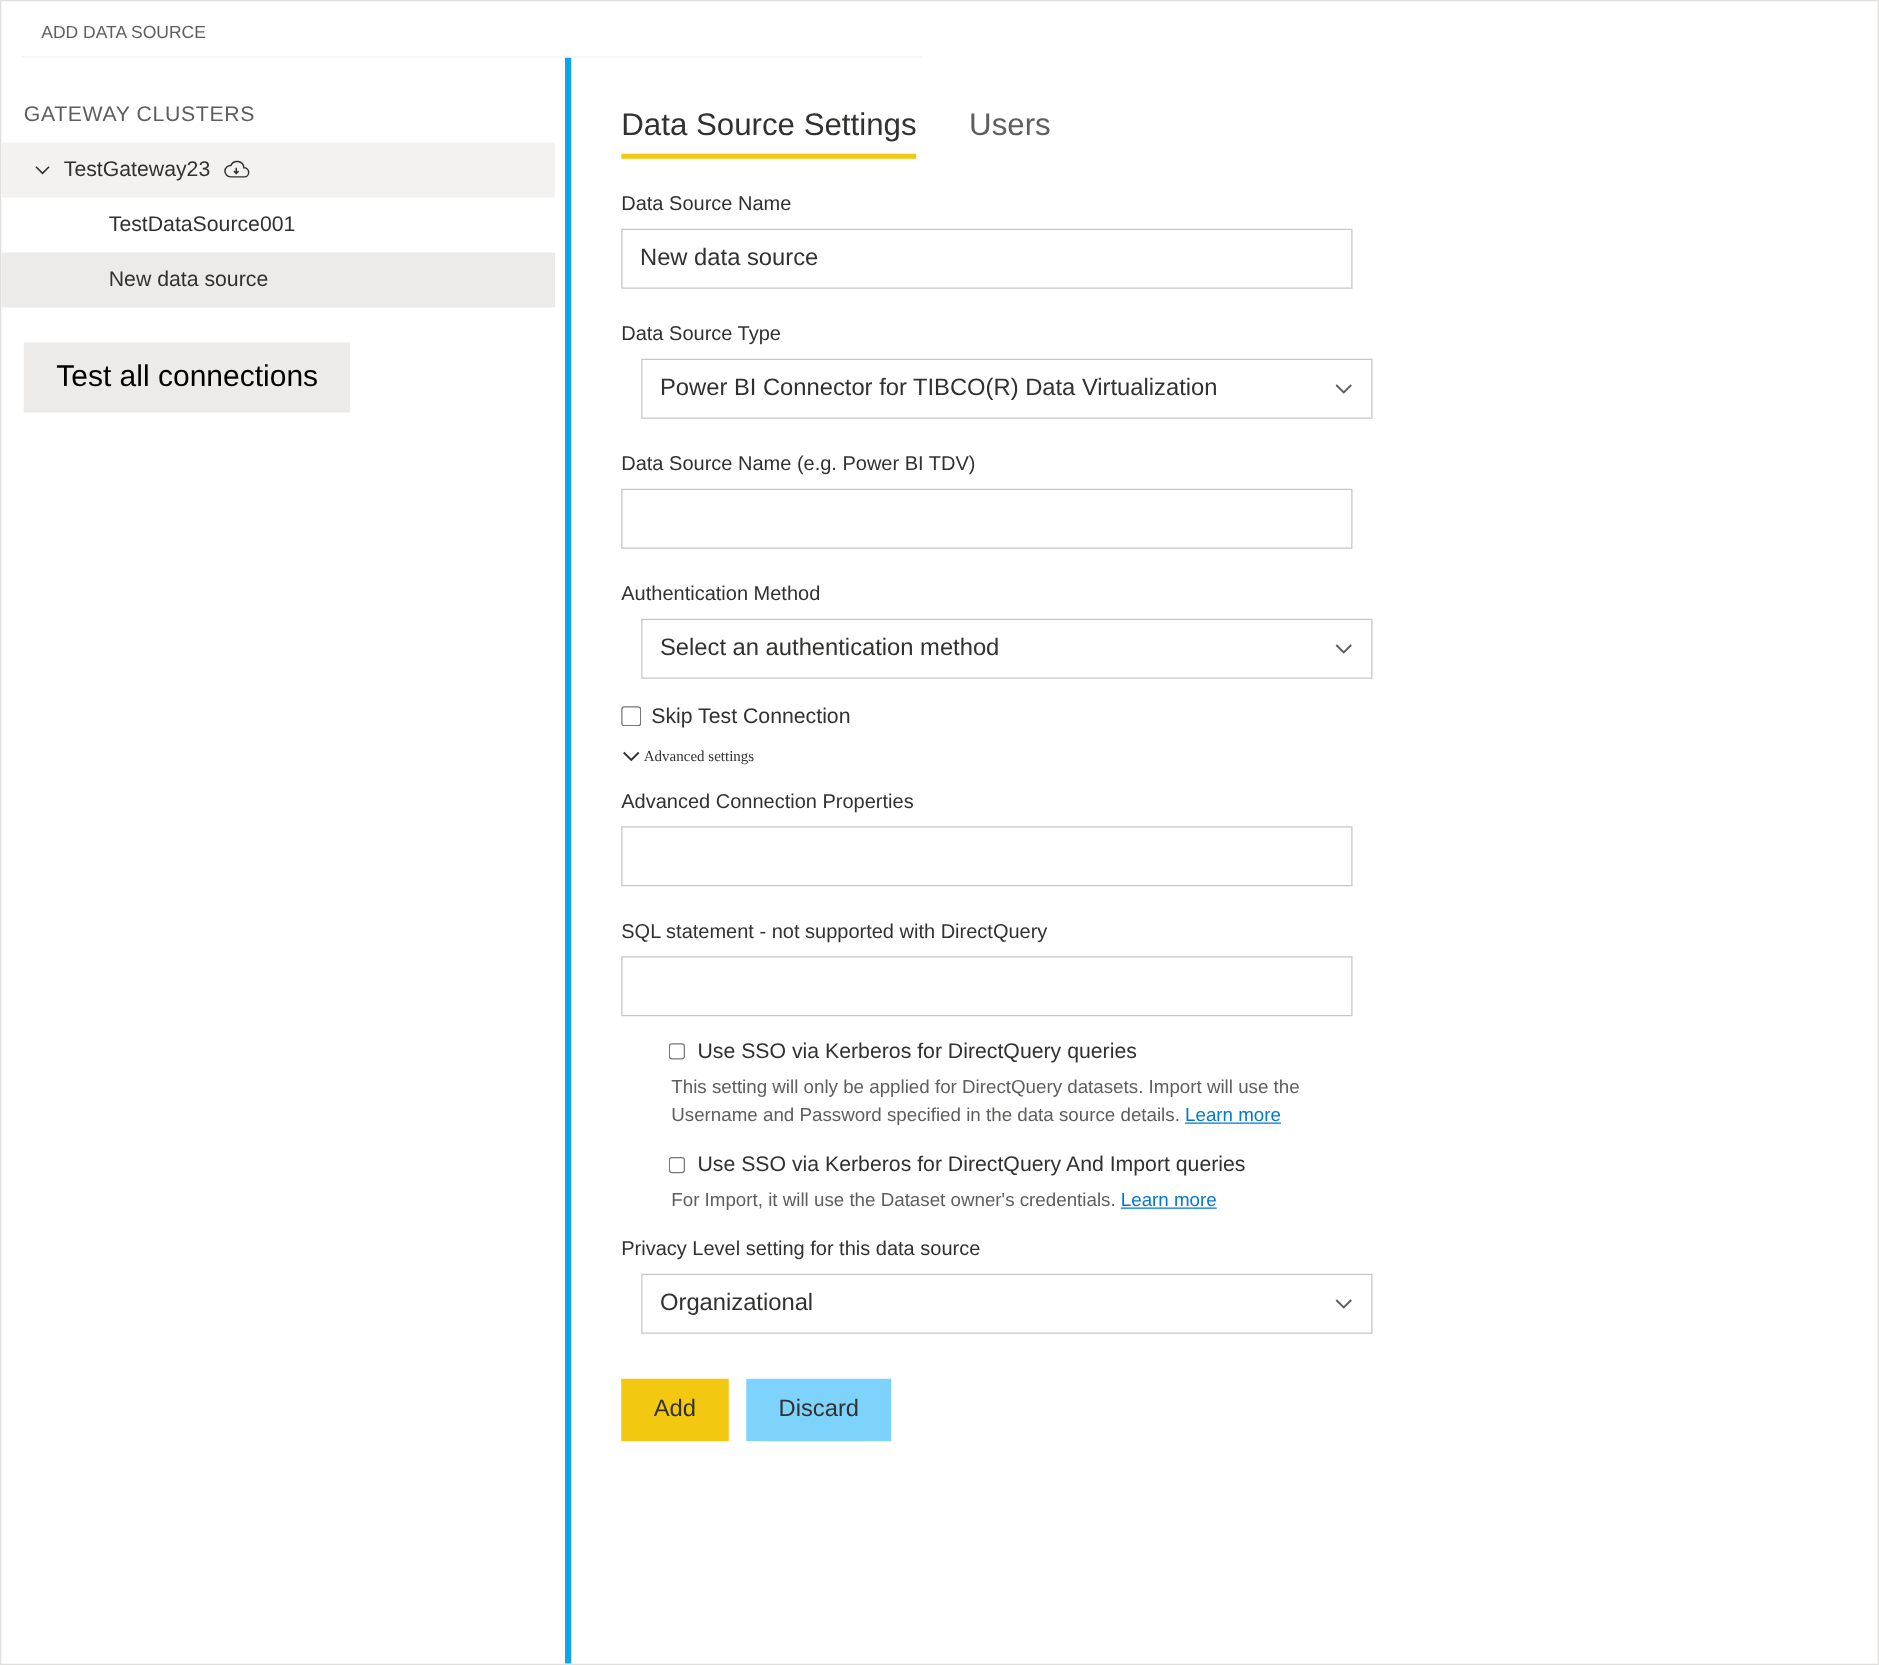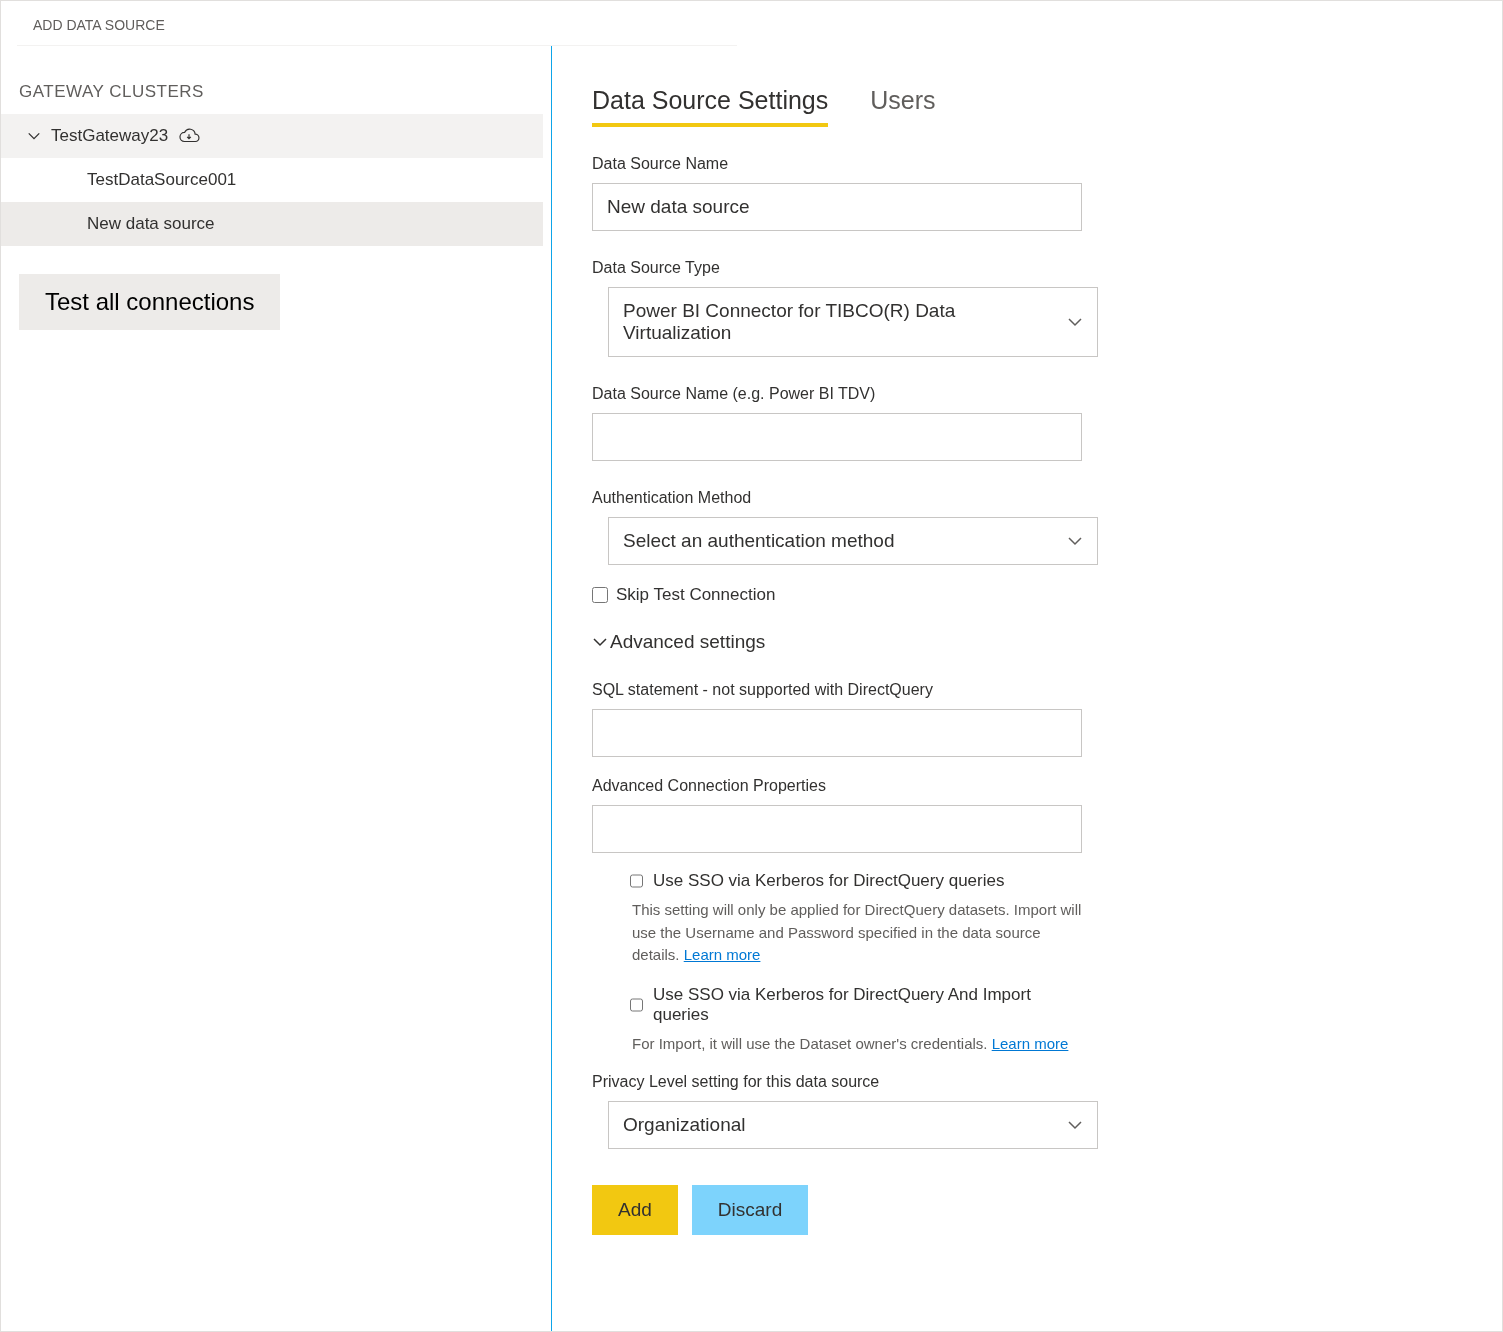--- a/index.html
+++ b/index.html
@@ -20,23 +20,23 @@
       padding: 16px 16px 12px 16px;
       text-transform: uppercase;
       font-weight: 400;
       border-bottom: 1px solid #f3f2f1;
       width: 48%;
       margin-left: 16px;
     }
     .page-title-bar { border-bottom: none; }
     .content { display: flex; flex: 1; overflow: hidden; }
     .sidebar {
-      width: 551px;
+      width: 456px;
       padding: 0 8px 0 0;
-      border-right: 1px solid #0ea5e9;
+      border-right: 5px solid #0ea5e9;
     }
     .sidebar-inner { padding: 0 0 0 0; }
     .clusters-label {
       color: #605e5c;
       font-size: 17px;
       padding: 36px 0 12px 18px;
       font-weight: 400;
       letter-spacing: 0.5px;
     }
     .tree { }
@@ -96,23 +96,24 @@
       cursor: pointer;
       margin-left: 16px;
     }
     .select-box .opt { color: #323130; }
     .chk-row { display: flex; align-items: center; gap: 8px; margin-top: 20px; font-size:17px;}
     .chk-row input { width: 16px; height: 16px; }
     .adv {
       display: flex;
       align-items: center;
       gap: 2px;
-      margin-top: 26px;
-      font-size: 19px;
-      cursor: pointer;
+      margin-top: 14px;
+      font-size: 12px;
+      cursor: pointer;
+      font-family: Liberation Serif, serif;
     }
     .sso-block { margin: 18px 0 0 14px; }
     .sso-row { display: flex; gap: 10px; font-size: 17px; margin-left: 24px; }
     .sso-help { font-size: 15px; color: #605e5c; margin: 8px 0 18px 26px; line-height: 1.5; }
     .sso-help a { color: #0078d4; text-decoration: underline; cursor: pointer; }
     .btn-row { display:flex; gap: 14px; margin-top: 36px; }
     .btn {
       border: none;
       padding: 14px 26px;
       font-size: 19px;
@@ -195,27 +196,27 @@
       <span>Skip Test Connection</span>
     </div>
 
     <div class="adv">
       <svg class="chevron-down" viewBox="0 0 16 16">
           <path d="M2 5 L8 11 L14 5" fill="none" stroke="#323130" stroke-width="1.5"></path>
         </svg>
       <span>Advanced settings</span>
     </div>
 
-    <div class="field">
-      <label class="label">SQL statement - not supported with DirectQuery</label>
-      <input class="text-input" type="text" value="" style="">
-    </div>
-
     <div class="field m-top-s">
       <label class="label">Advanced Connection Properties</label>
+      <input class="text-input" type="text" value="" style="">
+    </div>
+
+    <div class="field">
+      <label class="label">SQL statement - not supported with DirectQuery</label>
       <input class="text-input" type="text" value="" style="">
     </div>
 
     <div class="sso-block">
       <div class="sso-row">
         <input type="checkbox" style="">
         <span>Use SSO via Kerberos for DirectQuery queries</span>
       </div>
       <div class="sso-help">
         <span>This setting will only be applied for DirectQuery datasets. Import will use the Username and Password specified in the data source details. </span><a>Learn more</a>

